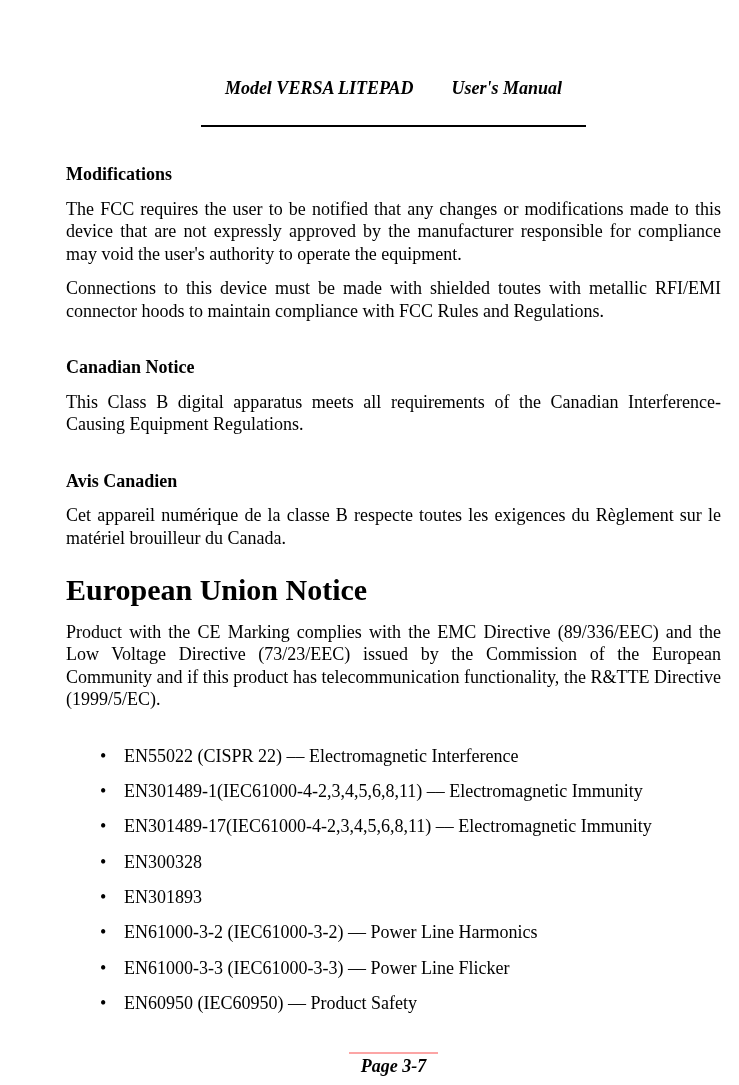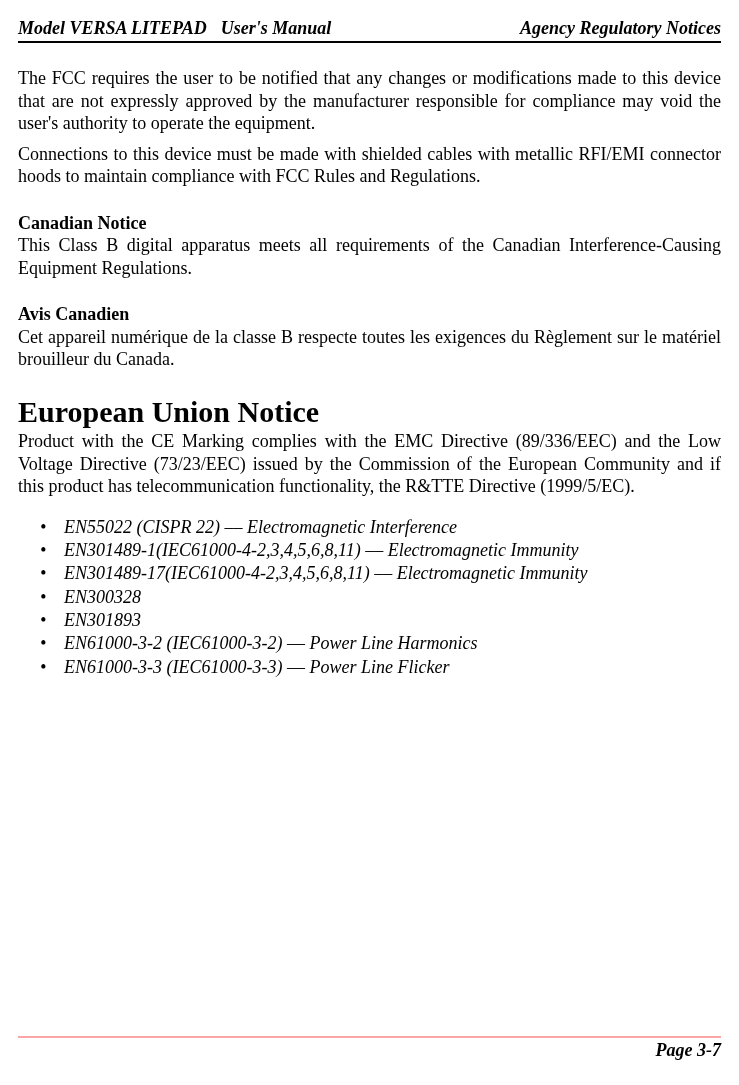--- a/index.html
+++ b/index.html
@@ -1,18 +1,19 @@
 <!DOCTYPE html>
 <html><head>
   <meta charset="utf-8">
   <style>
     * {
-      margin: 0;
+      margin: 12px;
       padding: 0;
       box-sizing: border-box;
+      align-items: center;
     }
     body {
       font-family: "Times New Roman", Times, serif;
       background: #ffffff;
       width: 739px;
       height: 1085px;
       padding: 18px 18px 24px 18px;
       display: flex;
       flex-direction: column;
       color: #000000;
@@ -54,21 +55,20 @@
     }
     .big-heading {
       font-weight: bold;
       font-size: 30px;
       margin-top: 22px;
       margin-bottom: 0;
     }
     ul.bullet-list {
       list-style: none;
       padding-left: 22px;
-      font-style: italic;
     }
     ul.bullet-list li {
       position: relative;
       padding-left: 24px;
       text-align: left;
       line-height: 1.3;
     }
     ul.bullet-list li::before {
       content: "•";
       position: absolute;
@@ -87,28 +87,28 @@
     }
   </style>
 </head>
 <body>
 
 <div class="header">
   <div class="header-left">
     <span>Model VERSA LITEPAD</span>
     <span>User's Manual</span>
   </div>
-  <span>Agency Regulatory Notices</span>
 </div>
 
 <div class="content">
 
+  <div class="section-heading first">Modifications</div>
   <div class="body-text">The FCC requires the user to be notified that any changes or modifications made to this device that are not expressly approved by the manufacturer responsible for compliance may void the user's authority to operate the equipment.</div>
 
-  <div class="body-text">Connections to this device must be made with shielded cables with metallic RFI/EMI connector hoods to maintain compliance with FCC Rules and Regulations.</div>
+  <div class="body-text">Connections to this device must be made with shielded toutes with metallic RFI/EMI connector hoods to maintain compliance with FCC Rules and Regulations.</div>
 
   <div class="spacer-sm"></div>
 
   <div class="section-heading">Canadian Notice</div>
   <div class="body-text">This Class B digital apparatus meets all requirements of the Canadian Interference-Causing Equipment Regulations.</div>
 
   <div class="spacer-sm"></div>
 
   <div class="section-heading">Avis Canadien</div>
   <div class="body-text">Cet appareil numérique de la classe B respecte toutes les exigences du Règlement sur le matériel brouilleur du Canada.</div>
@@ -120,19 +120,20 @@
 
 
   <ul class="bullet-list">
     <li>EN55022 (CISPR 22) –– Electromagnetic Interference</li>
     <li>EN301489-1(IEC61000-4-2,3,4,5,6,8,11) –– Electromagnetic Immunity</li>
     <li>EN301489-17(IEC61000-4-2,3,4,5,6,8,11) –– Electromagnetic Immunity</li>
     <li>EN300328</li>
     <li>EN301893</li>
     <li>EN61000-3-2 (IEC61000-3-2) –– Power Line Harmonics</li>
     <li>EN61000-3-3 (IEC61000-3-3) –– Power Line Flicker</li>
+    <li>EN60950 (IEC60950) –– Product Safety</li>
   </ul>
 
 </div>
 
 <div class="footer">
   <span>Page 3-7</span>
 </div>
 
 </body></html>

